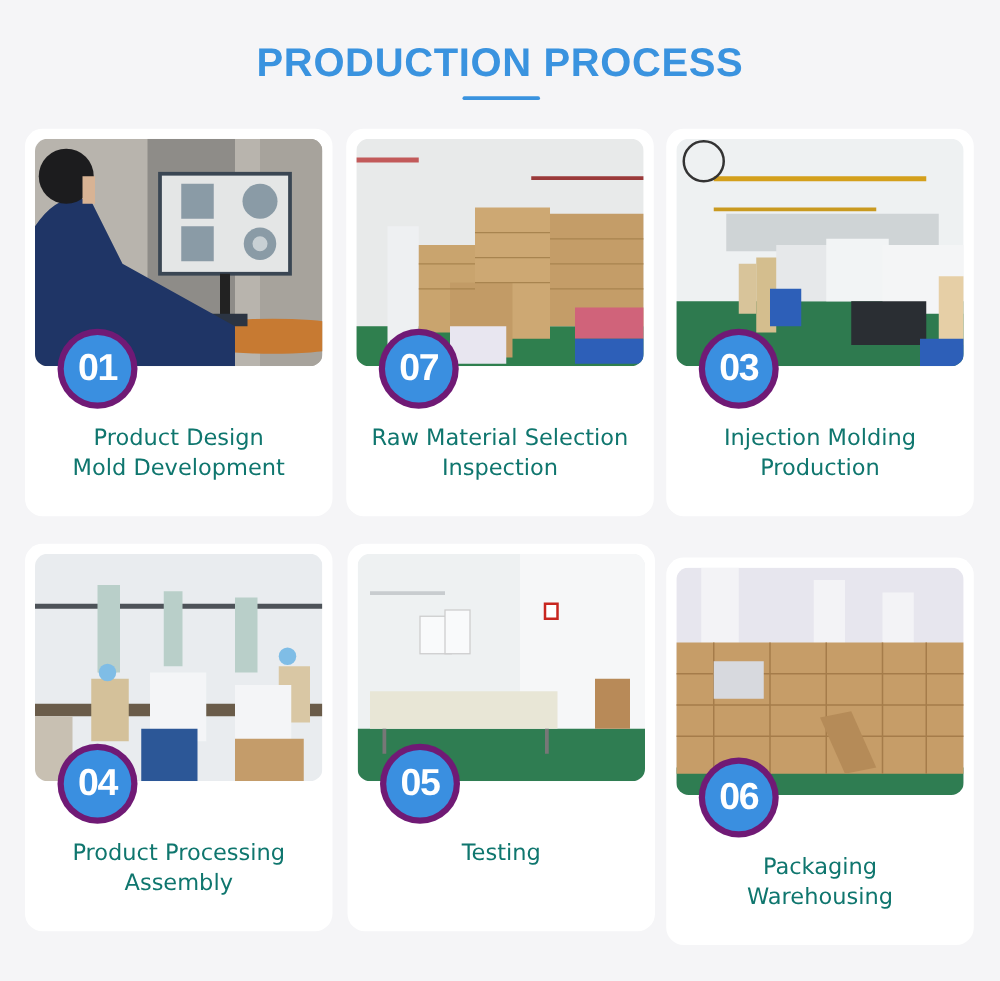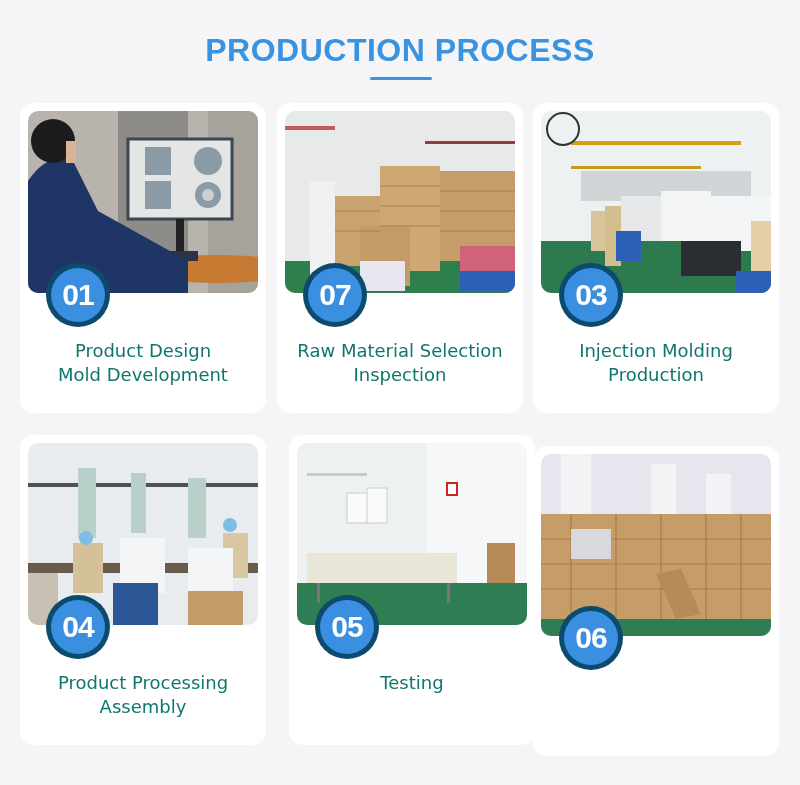--- a/index.html
+++ b/index.html
@@ -20,21 +20,21 @@
     position: absolute; width: 246px; height: 310px;
     background: #ffffff; border-radius: 14px;
   }
   .photo {
     position: absolute; left: 8px; top: 8px; width: 230px; height: 182px;
     border-radius: 10px; overflow: hidden;
   }
   .photo svg { display: block; width: 100%; height: 100%; }
   .badge-ring {
     position: absolute; left: 26px; top: 160px; width: 64px; height: 64px;
-    border-radius: 50%; background: #0c4a6e;
+    border-radius: 50%; background: #701a75;
     display: flex; align-items: center; justify-content: center;
   }
   .badge {
     width: 54px; height: 54px; border-radius: 50%; background: #3a8fe0;
     color: #ffffff; font-family: "Liberation Sans", "DejaVu Sans", sans-serif;
     font-weight: 700; font-size: 30px; letter-spacing: -1px;
     display: flex; align-items: center; justify-content: center;
   }
   .label {
     position: absolute; left: 0; top: 236px; width: 246px; text-align: center;
@@ -164,21 +164,21 @@
   </div>
   <div class="badge-ring">
     <div class="badge">04</div>
   </div>
   <div class="label">
     <span>Product Processing</span>
     <span>Assembly</span>
   </div>
 </div>
 
-<div class="card" style="left:289px; top:435px;">
+<div class="card" style="left:278px; top:435px;">
   <div class="photo">
     <svg viewBox="0 0 230 182" preserveAspectRatio="none">
       <rect width="230" height="182" fill="#eef1f2"></rect>
       <rect x="130" y="0" width="100" height="140" fill="#f6f7f8"></rect>
       <rect x="0" y="140" width="230" height="42" fill="#2f7d52"></rect>
       <rect x="10" y="30" width="60" height="3" fill="#c8cccf"></rect>
       <rect x="50" y="50" width="25" height="30" fill="#f9fafb" stroke="#ccc"></rect>
       <rect x="70" y="45" width="20" height="35" fill="#f9fafb" stroke="#ccc"></rect>
       <rect x="150" y="40" width="10" height="12" fill="#ffffff" stroke="#c8261f" stroke-width="2"></rect>
       <rect x="10" y="110" width="150" height="30" fill="#e8e6d6"></rect>
@@ -215,14 +215,16 @@
         <line x1="200" y1="60" x2="200" y2="165"></line>
       </g>
       <rect x="30" y="75" width="40" height="30" fill="#d7d9de"></rect>
       <polygon points="115,120 140,115 160,160 135,165" fill="#b58b58"></polygon>
     </svg>
   </div>
   <div class="badge-ring">
     <div class="badge">06</div>
   </div>
   <div class="label">
+    <span>Packaging</span>
+    <span>Warehousing</span>
   </div>
 </div>
 
 </body></html>

